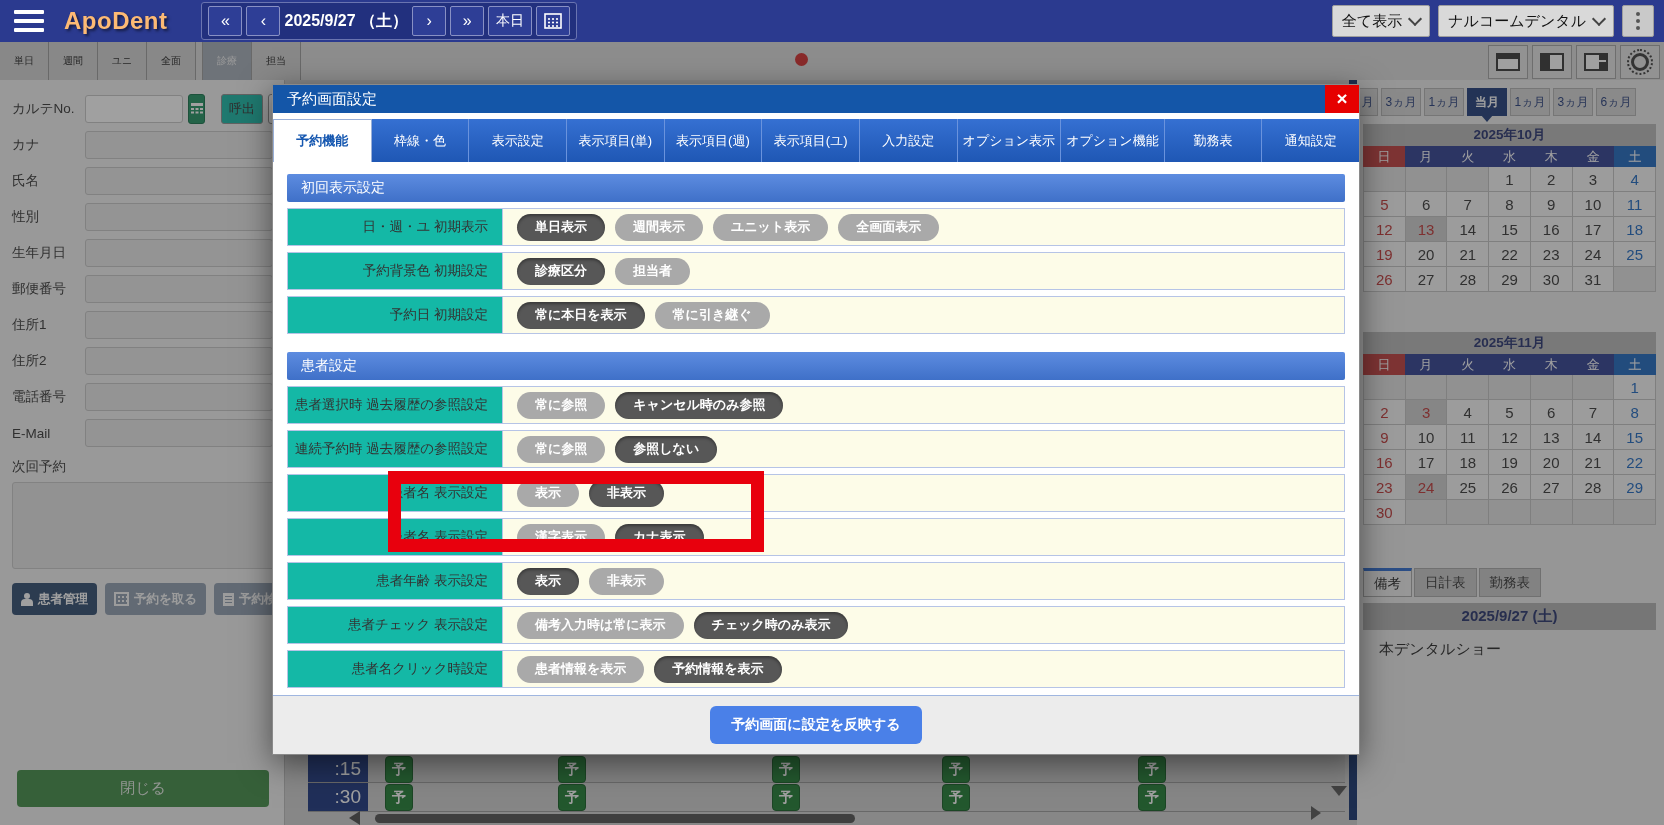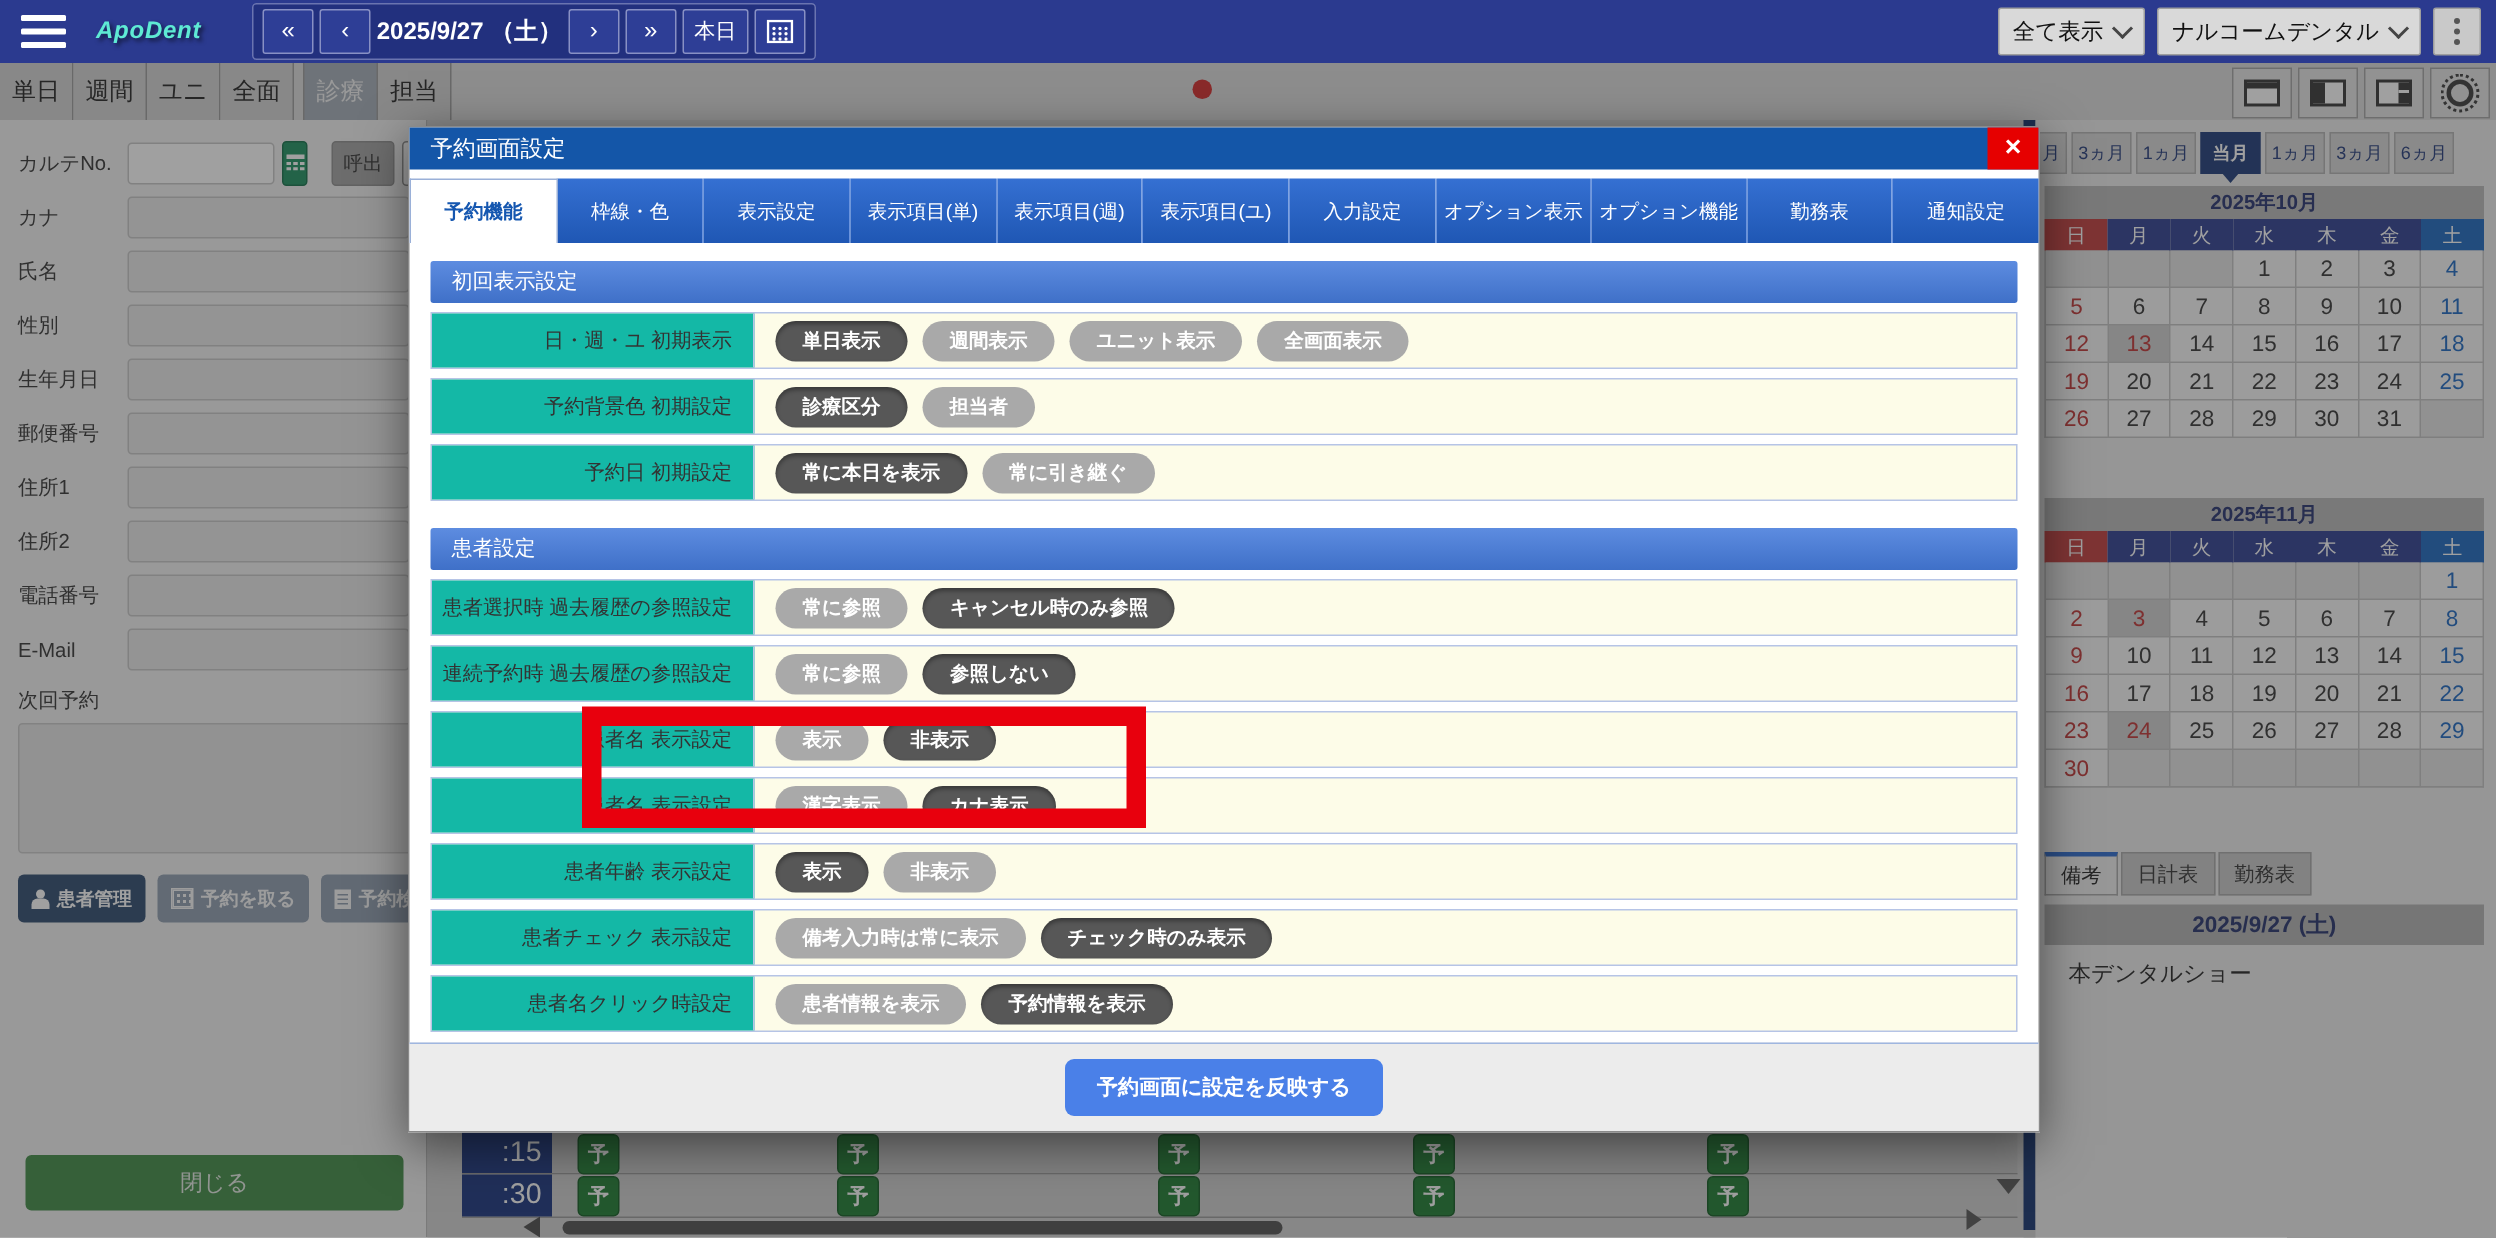--- a/index.html
+++ b/index.html
@@ -3,56 +3,56 @@
 <meta charset="utf-8">
 <style>
   html,body{margin:0;padding:0;background:#555;}
   body{width:1664px;height:825px;overflow:hidden;font-family:"Liberation Sans","DejaVu Sans",sans-serif;}
   #app{position:relative;width:1664px;height:825px;background:#d2d2d2;overflow:hidden;}
 
   
   .topbar{position:absolute;left:0;top:0;width:1664px;height:42px;background:#2b3a8f;display:flex;align-items:center;z-index:6;}
   .hamburger{width:30px;height:22px;margin-left:14px;display:flex;flex-direction:column;justify-content:space-between;cursor:pointer;}
   .hamburger span{display:block;height:4px;background:#fff;border-radius:1px;}
-  .logo{color:#5eead4;font-size:16px;font-weight:bold;font-style:italic;margin-left:20px;letter-spacing:.5px;text-shadow:2px 2px 3px rgba(0,0,0,.55);}
+  .logo{color:#fdba74;font-size:24px;font-weight:bold;margin-left:20px;letter-spacing:.5px;text-shadow:2px 2px 3px rgba(0,0,0,.55);}
   .datenav{display:flex;align-items:center;gap:4px;margin-left:34px;background:#22307e;border:1px solid #6a74b0;border-radius:3px;padding:3px 6px;}
   .dbtn{min-width:32px;height:28px;background:#2e3e96;border:1px solid #8890c4;border-radius:2px;color:#fff;font-size:16px;display:flex;align-items:center;justify-content:center;cursor:pointer;}
   .dbtn.today{min-width:42px;font-size:14px;}
   .datetext{min-width:122px;text-align:center;color:#fff;font-size:16px;font-weight:bold;}
   .top-right{margin-left:auto;display:flex;align-items:center;gap:8px;margin-right:10px;}
   .tsel{height:30px;background:#d9d9d9;border:1px solid #9e9e9e;border-radius:2px;display:flex;align-items:center;gap:8px;padding:0 9px;font-size:15px;color:#111;cursor:pointer;}
   .caret{width:8px;height:8px;border-right:2px solid #444;border-bottom:2px solid #444;transform:rotate(45deg);margin-top:-4px;}
   .dots-btn{width:30px;height:30px;background:#c9c9c9;border:1px solid #9e9e9e;border-radius:2px;position:relative;cursor:pointer;}
   .dots-btn i{position:absolute;left:13px;top:6px;width:4px;height:4px;border-radius:50%;background:#555;box-shadow:0 7px 0 #555,0 14px 0 #555;}
 
   
   .toolbar{position:absolute;left:0;top:42px;width:1664px;height:38px;background:#dcdcdc;border-bottom:1px solid #aaa;z-index:1;}
   #view-tabs{display:flex;height:38px;}
-  .vtab{width:48px;height:38px;display:flex;align-items:center;justify-content:center;font-size:16px;color:#222;background:#d4d4d4;border-right:1px solid #9b9b9b;cursor:pointer;}
+  .vtab{width:48px;height:38px;display:flex;align-items:center;justify-content:center;font-size:10px;color:#222;background:#d4d4d4;border-right:1px solid #9b9b9b;cursor:pointer;}
   .vtab.pressed{background:#a4adb8;color:#f2f2f2;}
   .vtab.gap{margin-left:6px;border-left:1px solid #9b9b9b;}
   .badge{position:absolute;left:795px;top:11px;width:13px;height:13px;border-radius:50%;background:#d62828;}
   .tb-icons{position:absolute;right:4px;top:3px;display:flex;gap:4px;}
   .tb-btn{width:38px;height:32px;background:#e6e6e6;border:1px solid #a5a5a5;display:flex;align-items:center;justify-content:center;cursor:pointer;}
   .lay{width:20px;height:14px;border:2px solid #333;position:relative;background:#fff;}
   .lay.l1::before{content:"";position:absolute;left:0;top:0;right:0;height:4px;background:#333;}
   .lay.l2::before{content:"";position:absolute;left:0;top:0;bottom:0;width:8px;background:#333;}
   .lay.l3::before{content:"";position:absolute;right:0;top:0;bottom:0;width:7px;background:#333;}
   .lay.l3::after{content:"";position:absolute;right:0;top:5px;width:7px;height:2px;background:#fff;}
   .gear{width:12px;height:12px;border:3px solid #3a3a3a;border-radius:50%;position:relative;}
   .gear::before{content:"";position:absolute;inset:-7px;border:2px dotted #3a3a3a;border-radius:50%;}
 
   
   .sidebar{position:absolute;left:0;top:80px;width:285px;height:745px;background:#f2f2f2;border-right:1px solid #bbb;z-index:1;box-sizing:border-box;padding:14px 0 0 12px;}
   .field{display:flex;align-items:center;height:30px;margin-bottom:6px;}
   .field .lbl{width:73px;font-size:13.5px;color:#333;flex:none;}
   .field .inp{width:188px;height:28px;background:#e9e9e9;border:1px solid #c6c6c6;border-radius:3px;box-sizing:border-box;}
   .field .inp.small{width:98px;background:#fff;}
   .sq-green{width:28px;height:28px;margin-left:5px;background:#1d9160;border:1px solid #117048;border-radius:3px;display:flex;align-items:center;justify-content:center;cursor:pointer;}
-  .btn-call{height:28px;min-width:40px;margin-left:16px;background:#a3a3a3;border:1px solid #8e8e8e;border-radius:3px;font-size:13px;color:#333;display:flex;align-items:center;justify-content:center;cursor:pointer;}
+  .btn-call{height:28px;min-width:40px;margin-left:16px;background:#14b8a6;border:1px solid #8e8e8e;border-radius:3px;font-size:13px;color:#333;display:flex;align-items:center;justify-content:center;cursor:pointer;}
   .btn-stub{height:28px;width:26px;margin-left:5px;background:#fdfdfd;border:1px solid #8e8e8e;border-radius:3px;cursor:pointer;}
   .next-label{font-size:13.5px;color:#333;margin:10px 0 6px;}
   .next-box{width:262px;height:85px;background:#e6e6e6;border:1px solid #c9c9c9;border-radius:3px;}
   .sb-actions{display:flex;gap:8px;margin-top:14px;}
   .sb-btn{height:32px;background:#2d4a6e;border-radius:4px;color:#fff;font-size:12.5px;font-weight:bold;display:flex;align-items:center;justify-content:center;gap:5px;padding:0 9px;cursor:pointer;white-space:nowrap;}
   .sb-btn.faded{opacity:.5;}
   .btn-close{position:absolute;left:17px;bottom:18px;width:252px;height:37px;background:#3f8a44;border-radius:4px;color:#e4ece4;font-size:15px;display:flex;align-items:center;justify-content:center;cursor:pointer;}
 
   
   .schedule{position:absolute;left:285px;top:80px;width:1064px;height:745px;background:#d2d2d2;z-index:1;overflow:hidden;}

